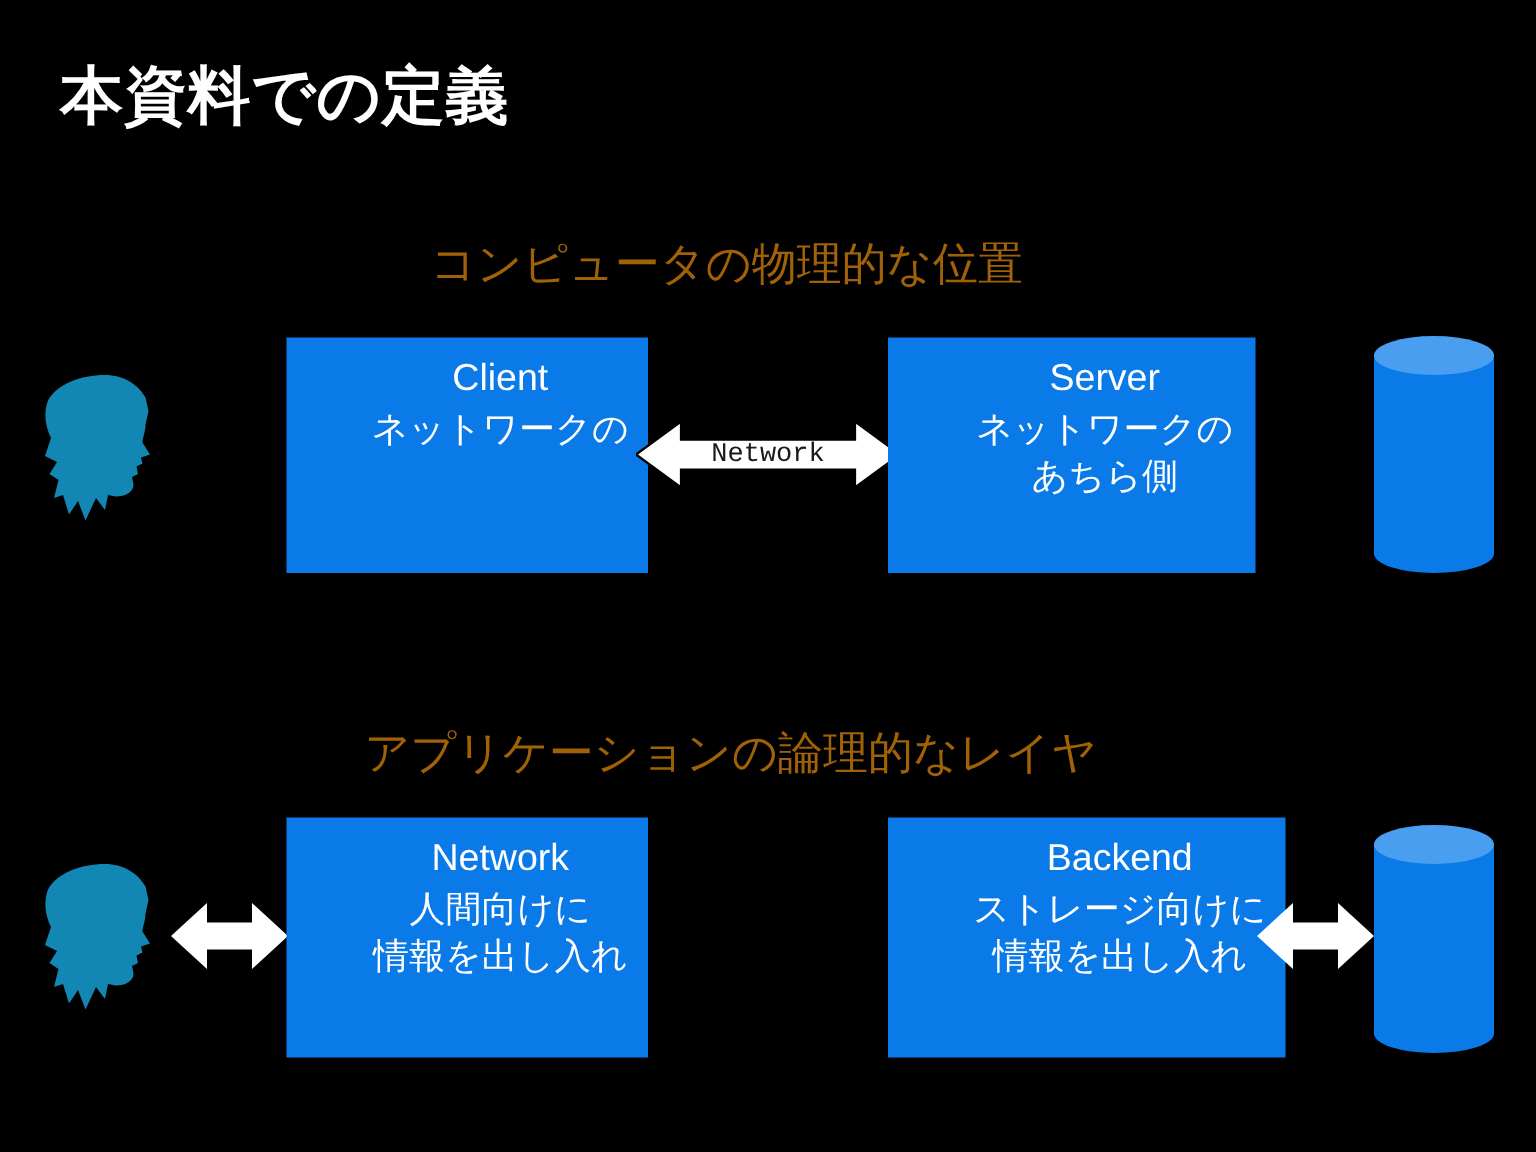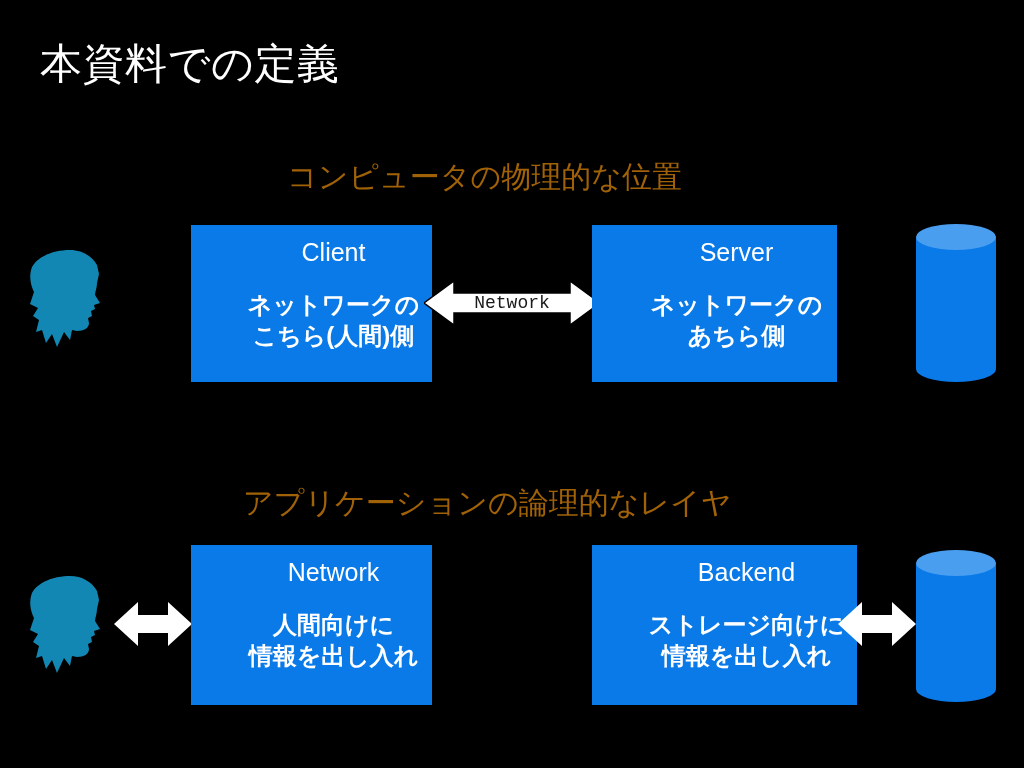--- a/index.html
+++ b/index.html
@@ -21,21 +21,21 @@
     background: #000000;
   }
 
   
   .slide-title {
     position: absolute;
     left: 40px;
     top: 36px;
     font-size: 42px;
     line-height: 56px;
-    font-weight: 400;
+    font-weight: 700;
     color: #ffffff;
     white-space: nowrap;
     letter-spacing: 0.5px;
   }
 
   
   .section-heading {
     position: absolute;
     font-size: 30px;
     line-height: 40px;
@@ -66,22 +66,22 @@
   .box-title {
     font-size: 25px;
     line-height: 30px;
     font-weight: 400;
     margin-top: 12px;
     white-space: nowrap;
   }
   .box-body {
     font-size: 24px;
     line-height: 31px;
-    font-weight: 700;
-    margin-top: 22px;
+    font-weight: 400;
+    margin-top: 4px;
     text-align: center;
     white-space: nowrap;
   }
 
   .box-client   { left: 191px; top: 225px; width: 241px; height: 157px; }
   .box-server   { left: 592px; top: 225px; width: 245px; height: 157px; }
   .box-frontend { left: 191px; top: 545px; width: 241px; height: 160px; }
   .box-backend  { left: 592px; top: 545px; width: 265px; height: 160px; }
 
   
@@ -137,21 +137,20 @@
         L48,82 L46,92 L40,84 L33,99 L28,86 L22,95
         L18,82 L12,84 L15,72 L9,68 L14,60 L6,56
         L10,44 C6,36 5,27 8,19 C14,8 30,2 46,2 Z"></path>
     </svg>
   </div>
 
   <div class="box box-client">
     <div class="box-title">Client</div>
     <div class="box-body">
       <div>ネットワークの</div>
-      <div>こちら(人間)側</div>
     </div>
   </div>
 
   <div class="arrow arrow-network">
     <svg viewBox="0 0 176 52" width="176" height="52" aria-hidden="true">
       <path fill="#ffffff" stroke="#000000" stroke-width="1.5" d="M0,26 L30,4 L30,16 L146,16 L146,4 L176,26 L146,48 L146,36 L30,36 L30,48 Z"></path>
     </svg>
   </div>
   <div class="network-label">Network</div>
 

